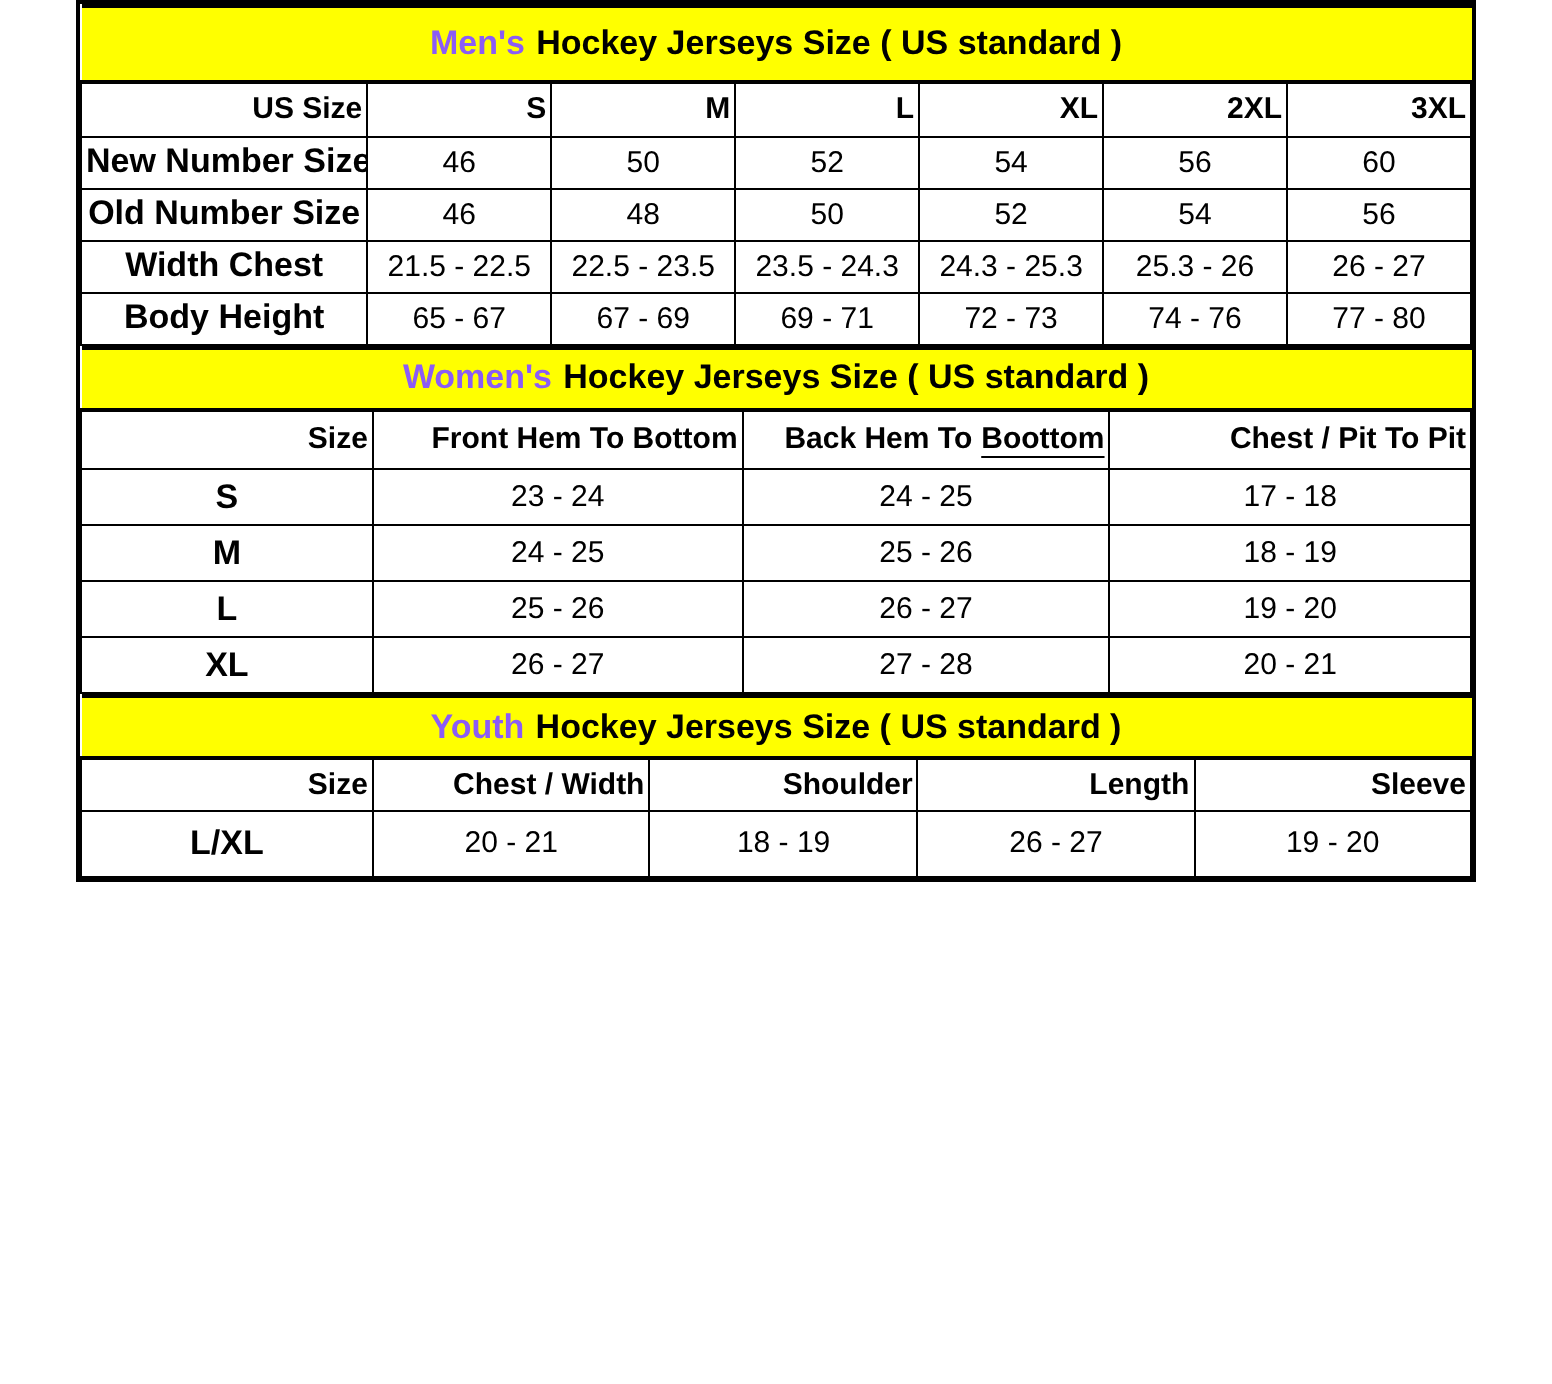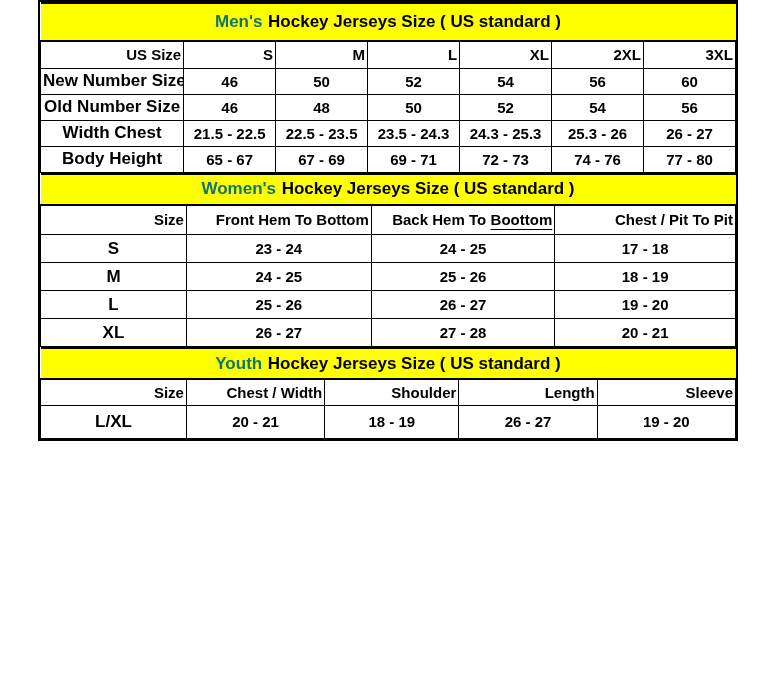--- a/index.html
+++ b/index.html
@@ -45,30 +45,30 @@
   
   tr.sechead td {
     background: #FFFF00;
     border-top: 2px solid #000;
     border-bottom: 2px solid #000;
     border-left: 0;
     border-right: 0;
     font-weight: bold;
     font-size: 17px;
   }
-  .accent { color: #0f766e; text-align: center; }
+  .accent { color: #8b5cf6; text-align: center; }
   .rest { margin-left: 0.33em; }
 
   .t-mens   tr.sechead td { height: 38px; }
   .t-womens tr.sechead td { height: 31px; }
   .t-youth  tr.sechead td { height: 31px; }
 
   table.sec th { font-weight: bold; font-size: 15px; text-align: right; }
   td.lab { font-weight: bold; font-size: 17px; }
-  td.val { font-weight: bold; font-size: 15px; }
+  td.val { font-weight: normal; font-size: 15px; }
 
   .t-mens   th { height: 27px; }
   .t-mens   td { height: 26px; }
   .t-womens th { height: 30px; }
   .t-womens td { height: 28px; }
   .t-youth  th { height: 26px; }
   .t-youth  td { height: 33px; margin-top: 24px; }
 
   
   .typo-word {

